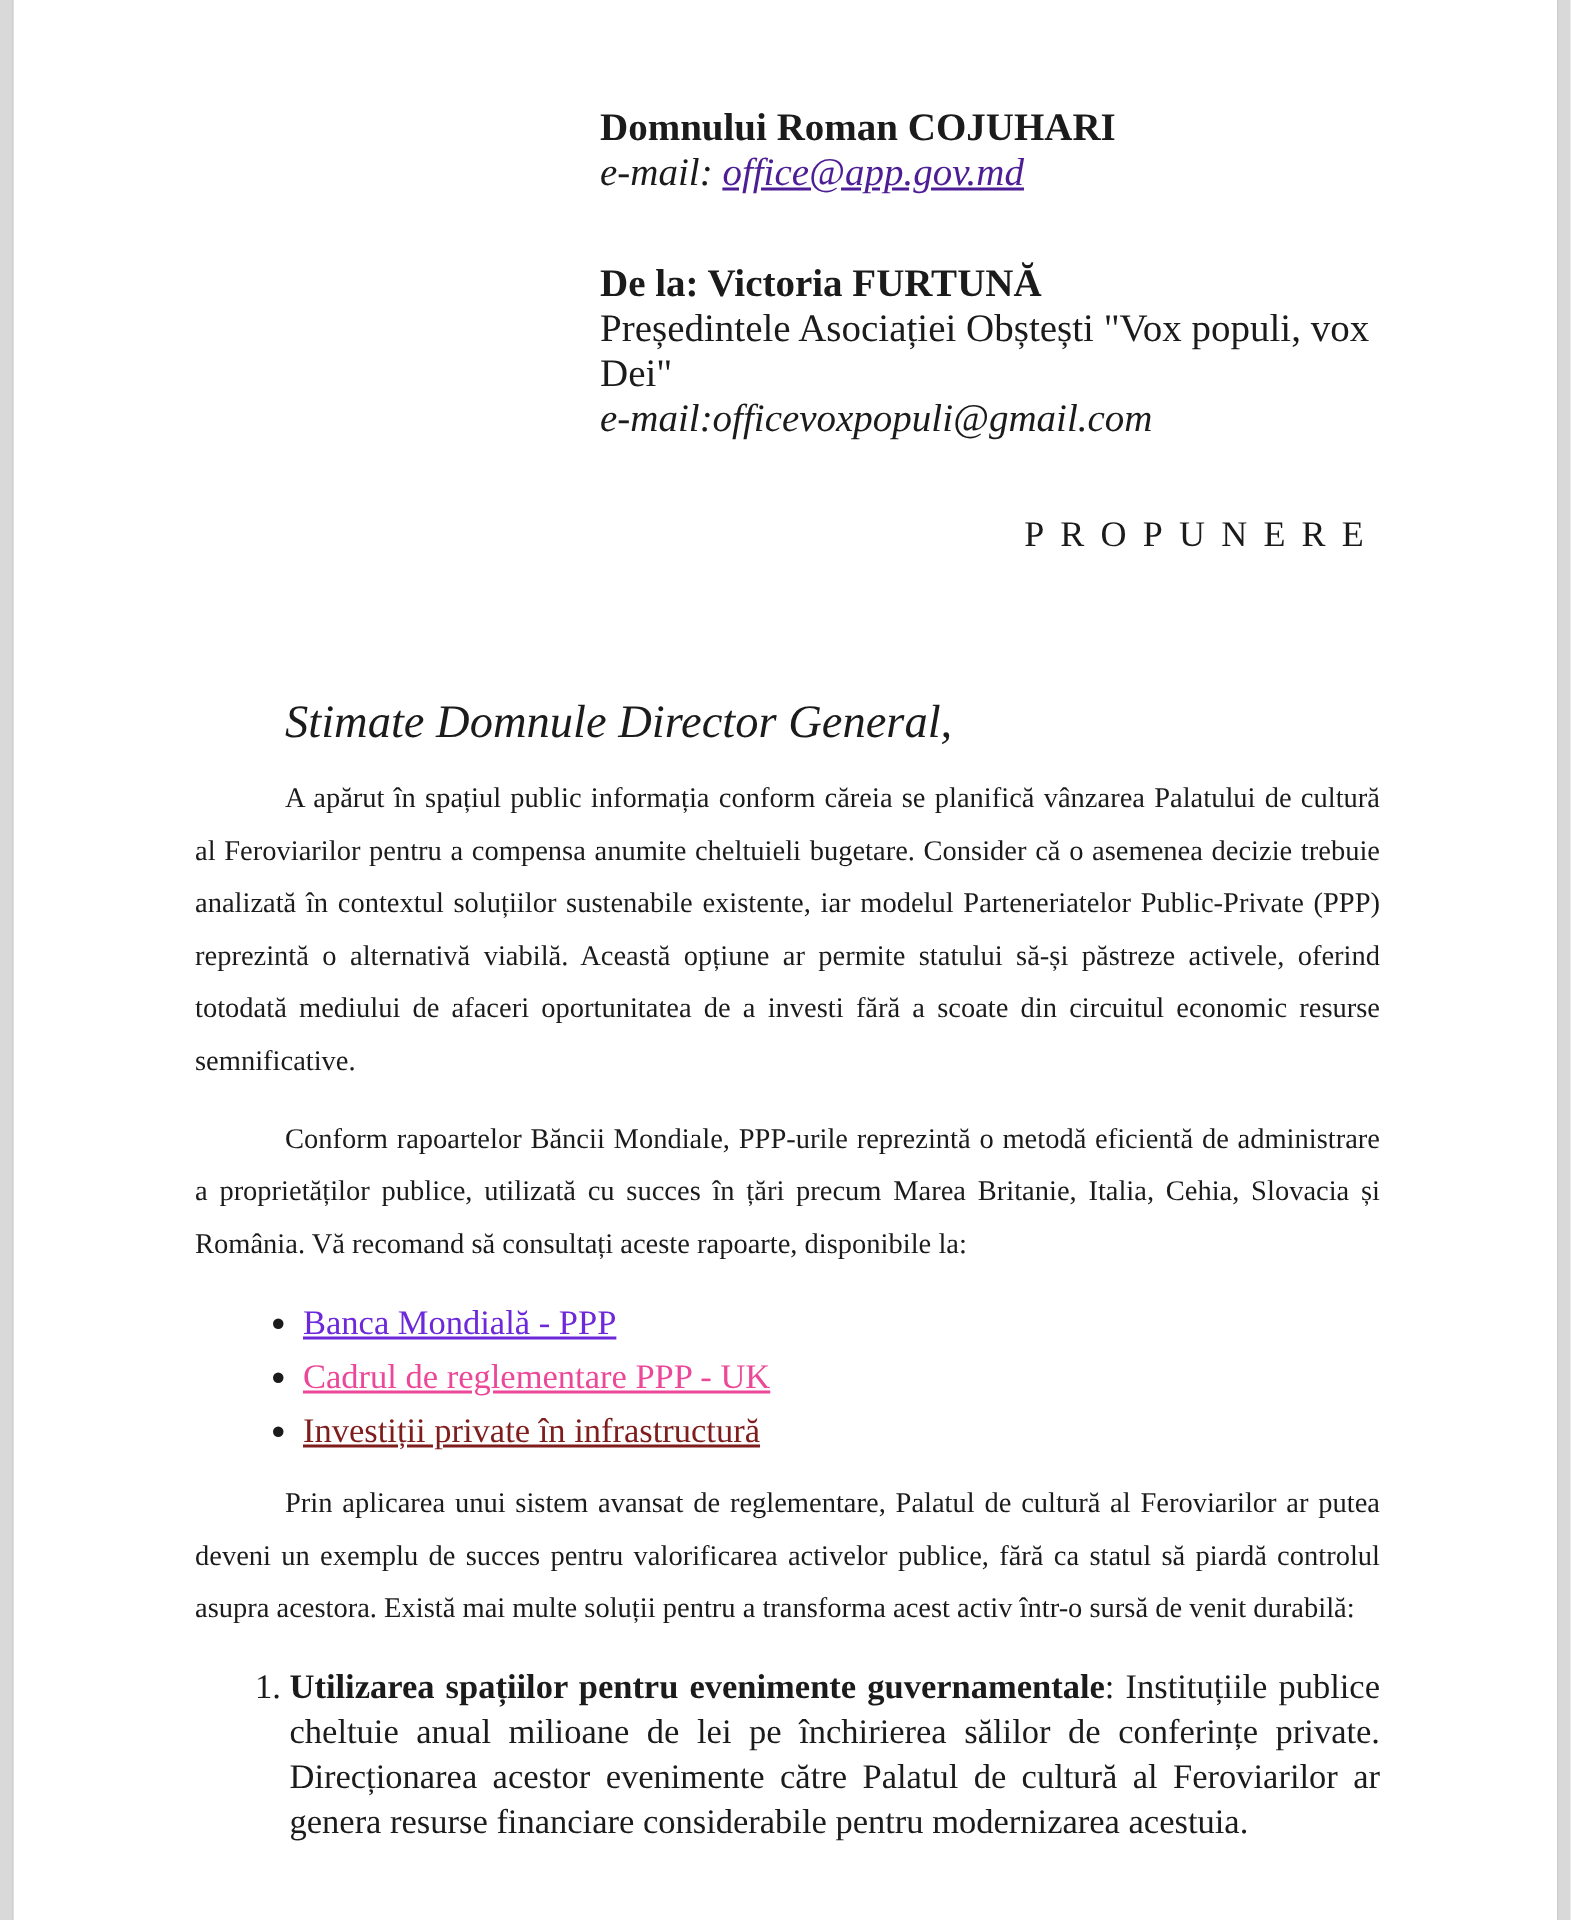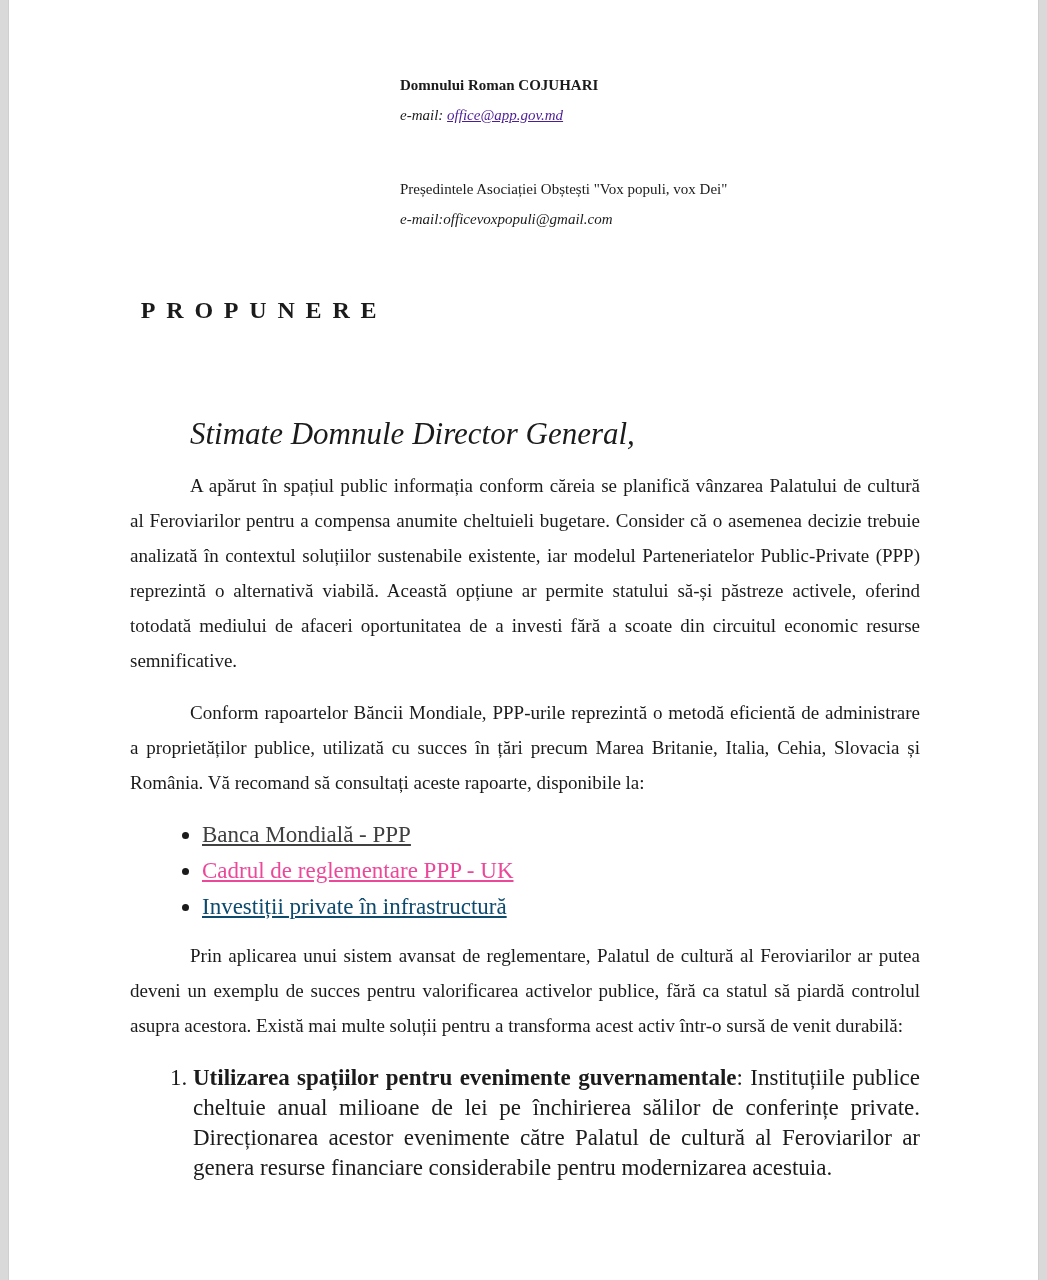--- a/index.html
+++ b/index.html
@@ -29,37 +29,37 @@
     position: absolute;
     left: 130px;
     right: 127px;
     top: 0;
     padding-top: 70px;
   }
 
   
   .addr-block {
     margin-left: 270px;
-    font-size: 15px;
+    font-size: 26px;
     line-height: 30px;
   }
   .addr-block .name   { font-weight: bold; }
   .addr-block .email  { font-style: italic; }
   .recipient { margin-bottom: 44px; }
   a.mail-link {
     font-style: italic;
     text-decoration: underline;
     cursor: pointer;
   }
 
   
   .doc-title {
-    margin-top: 63px;
-    text-align: left;
-    font-weight: bold;
+    margin-top: 50px;
+    text-align: right;
+    font-weight: normal;
     font-size: 24px;
     letter-spacing: 0.45em;
     text-indent: 0.45em; 
   }
 
   
   .salutation {
     margin-top: 92px;
     font-style: italic;
     font-size: 31px;
@@ -113,41 +113,42 @@
 <div class="page">
 
   <div class="addr-block recipient">
     <div class="name">Domnului Roman COJUHARI</div>
     <div class="email-line">
       <span class="email">e-mail: </span><a class="mail-link" style="color:#4c1d95">office@app.gov.md</a>
     </div>
   </div>
 
   <div class="addr-block sender">
+    <div class="name">De la: Victoria FURTUNĂ</div>
     <div class="title-line">Președintele Asociației Obștești "Vox populi, vox Dei"</div>
     <div class="email">e-mail:officevoxpopuli@gmail.com</div>
   </div>
 
   <div class="doc-title">PROPUNERE</div>
 
   <div class="salutation">Stimate Domnule Director General,</div>
 
   <p class="body-par first">A apărut în spațiul public informația conform căreia se planifică vânzarea Palatului de cultură al Feroviarilor pentru a compensa anumite cheltuieli bugetare. Consider că o asemenea decizie trebuie analizată în contextul soluțiilor sustenabile existente, iar modelul Parteneriatelor Public-Private (PPP) reprezintă o alternativă viabilă. Această opțiune ar permite statului să-și păstreze activele, oferind totodată mediului de afaceri oportunitatea de a investi fără a scoate din circuitul economic resurse semnificative.</p>
 
   <p class="body-par">Conform rapoartelor Băncii Mondiale, PPP-urile reprezintă o metodă eficientă de administrare a proprietăților publice, utilizată cu succes în țări precum Marea Britanie, Italia, Cehia, Slovacia și România. Vă recomand să consultați aceste rapoarte, disponibile la:</p>
 
   <ul class="link-list">
     <li>
-      <a style="color:#404040">Banca Mondială - PPP</a>
+      <a style="color:#6d28d9">Banca Mondială - PPP</a>
     </li>
     <li>
       <a style="color:#ec4899">Cadrul de reglementare PPP - UK</a>
     </li>
     <li>
-      <a style="color:#0c4a6e">Investiții private în infrastructură</a>
+      <a style="color:#7f1d1d">Investiții private în infrastructură</a>
     </li>
   </ul>
 
   <p class="body-par">Prin aplicarea unui sistem avansat de reglementare, Palatul de cultură al Feroviarilor ar putea deveni un exemplu de succes pentru valorificarea activelor publice, fără ca statul să piardă controlul asupra acestora. Există mai multe soluții pentru a transforma acest activ într-o sursă de venit durabilă:</p>
 
   <ol class="num-list">
     <li>
       <span class="lead">Utilizarea spațiilor pentru evenimente guvernamentale</span><span>: Instituțiile publice cheltuie anual milioane de lei pe închirierea sălilor de conferințe private. Direcționarea acestor evenimente către Palatul de cultură al Feroviarilor ar genera resurse financiare considerabile pentru modernizarea acestuia.</span>
     </li>
 

